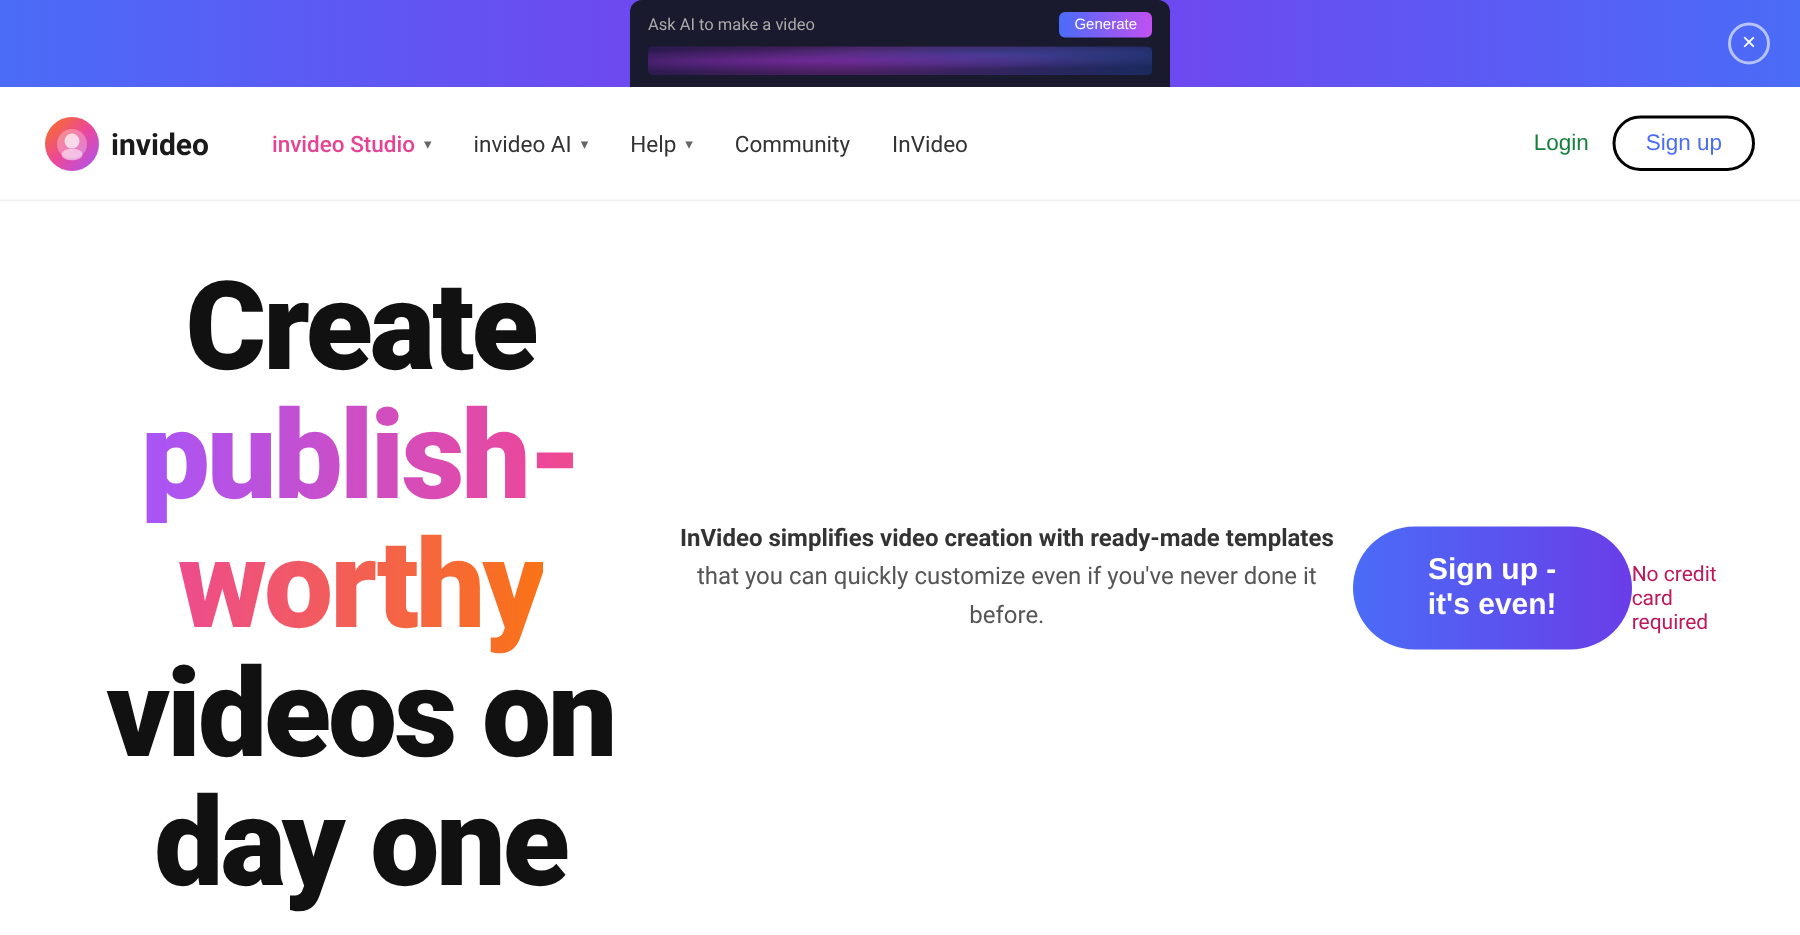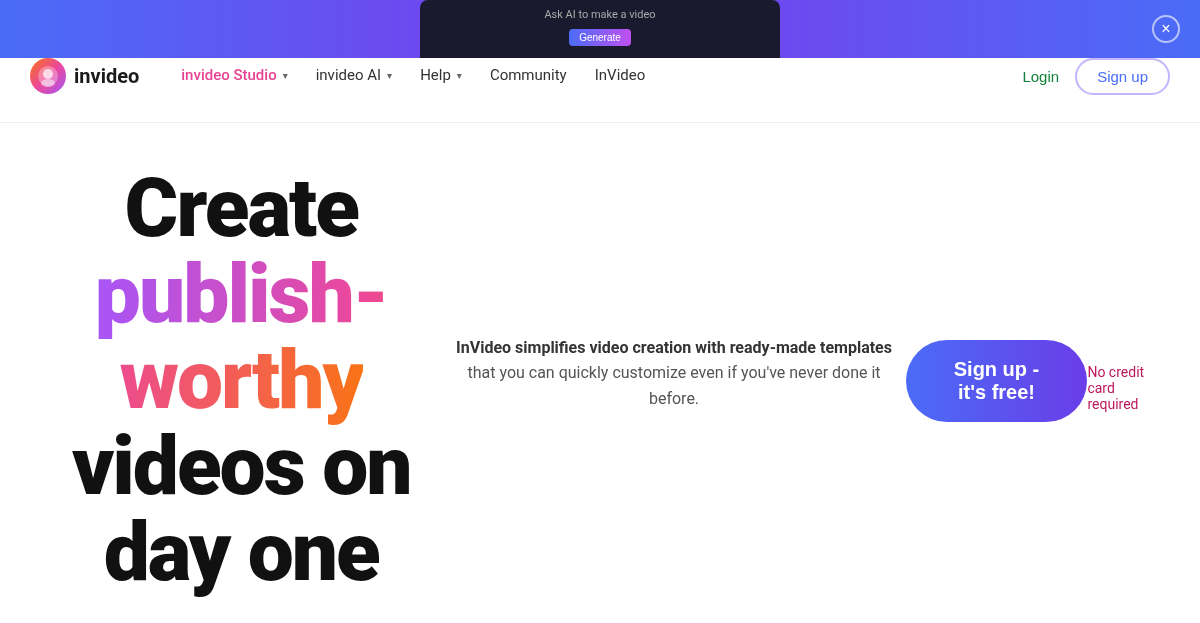--- a/index.html
+++ b/index.html
@@ -64,21 +64,20 @@
       display: flex;
       flex-direction: column;
       padding: 8px 12px;
       position: relative;
     }
     .banner-screenshot-bar {
       display: flex;
       align-items: center;
       gap: 8px;
       margin-bottom: 6px;
-      flex-direction: column;
     }
     .banner-screenshot-label {
       color: #aaa;
       font-size: 11px;
       flex: 1;
     }
     .banner-screenshot-btn {
       background: linear-gradient(90deg, #4a6cf7, #c050f0);
       color: white;
       font-size: 10px;
@@ -97,23 +96,23 @@
     .banner-screenshot-img::before {
       content: '';
       position: absolute;
       inset: 0;
       background: radial-gradient(ellipse at 30% 50%, rgba(150, 50, 200, 0.5) 0%, transparent 60%),
                   radial-gradient(ellipse at 70% 30%, rgba(80, 100, 220, 0.4) 0%, transparent 50%);
     }
 
     
     .navbar {
-      height: 65px;
-      display: flex;
-      align-items: flex-start;
+      height: 76px;
+      display: flex;
+      align-items: center;
       padding: 0 30px;
       border-bottom: 1px solid #f0f0f0;
       background: white;
       position: relative;
       z-index: 10;
     }
     .logo {
       display: flex;
       align-items: center;
       gap: 8px;
@@ -170,21 +169,21 @@
       color: #15803d;
       background: none;
       border: none;
       cursor: pointer;
       font-weight: 500;
     }
     .btn-signup {
       font-size: 15px;
       color: #4a6cf7;
       background: none;
-      border: 2px solid #c4b5fd;
+      border: 2px solid #000000;
       border-radius: 20px;
       padding: 8px 20px;
       cursor: pointer;
       font-weight: 500;
     }
 
     
     .hero {
       background: white;
       display: flex;
@@ -311,15 +310,15 @@
 </nav>
 
 <section class="hero">
   <h1 class="hero-title">
     <span>Create </span><span class="gradient-text">publish-worthy</span><br>
     <span>videos on day one</span>
   </h1>
   <p class="hero-subtitle">
     <strong>InVideo simplifies video creation with ready-made templates</strong><span> that you can quickly customize even if you've never done it before.</span>
   </p>
-  <button class="btn-hero">Sign up - it's free!</button>
+  <button class="btn-hero">Sign up - it's even!</button>
   <p class="no-credit">No credit card required</p>
 </section>
 
 </body></html>

